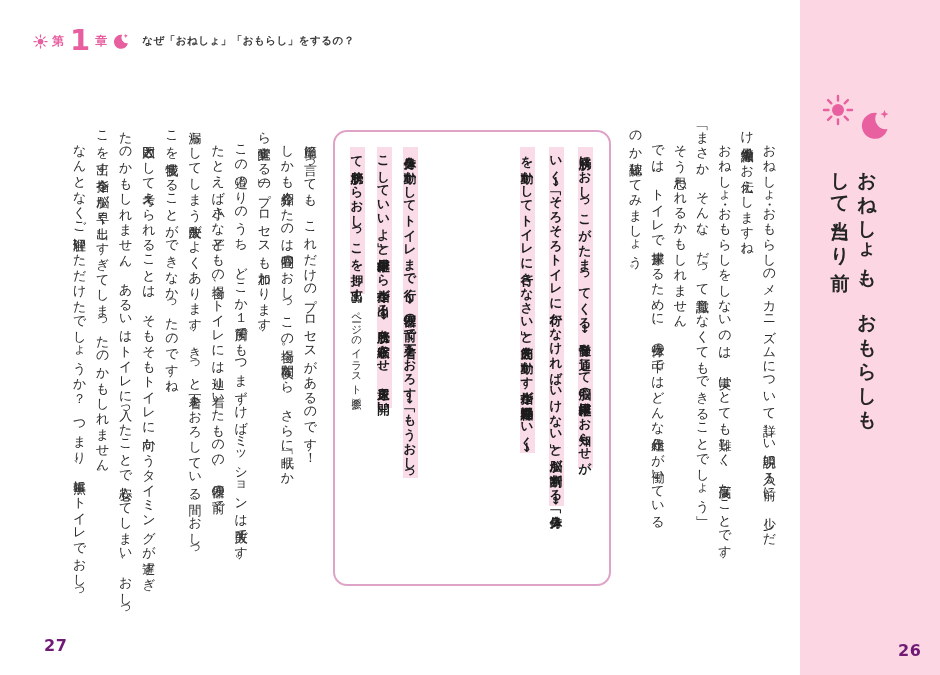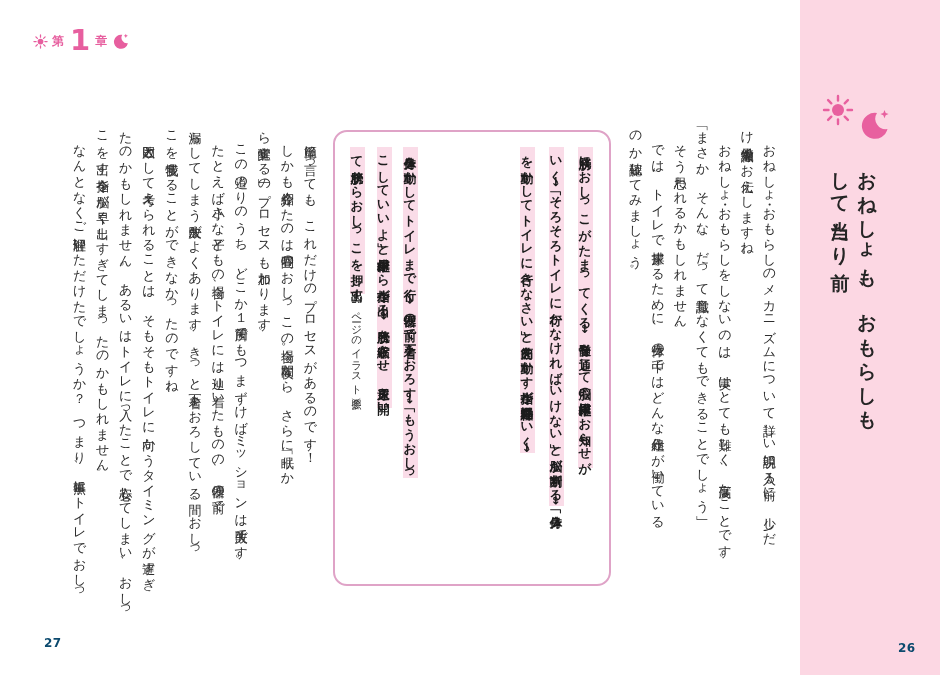--- a/index.html
+++ b/index.html
@@ -60,21 +60,21 @@
   .panel-icons { position:absolute; left:20px; top:88px; }
   .panel-title {
     position:absolute; left:27px; top:158px; width:54px; height:430px;
     font-family:"DejaVu Sans","Liberation Sans",sans-serif;
     font-size:19px; font-weight:bold; letter-spacing:2.5px; line-height:27px;
     color:#252525;
   }
   
   .pgnum {
     position:absolute; font-family:"DejaVu Sans","Liberation Sans",sans-serif;
-    font-size:12px; font-weight:bold; color:#0c4a6e; letter-spacing:0.5px;text-align:right;
+    font-size:16px; font-weight:bold; color:#701a75; letter-spacing:0.5px;text-align:right;
   }
   .pgnum-left  { left:44px;  top:636px; }
   .pgnum-right { left:84px;  top:641px; }  
   .panel .pgnum { position:absolute;margin-left:14px; }
 </style>
 </head>
 <body>
 
 <div class="spread">
 
@@ -92,20 +92,21 @@
           <line x1="17" y1="7" x2="19.4" y2="4.6"></line>
       </g>
     </svg>
     <span class="ch-kanji">第</span>
     <span class="ch-num">1</span>
     <span class="ch-kanji">章</span>
     <svg width="17" height="17" viewBox="0 0 24 24">
       <path d="M14.5 2.5 A 10 10 0 1 0 22.5 14.5 A 8 8 0 0 1 14.5 2.5 Z" fill="#e75f9f"></path>
       <path d="M19.5 1 l0.9 2.1 2.1 0.9 -2.1 0.9 -0.9 2.1 -0.9 -2.1 -2.1 -0.9 2.1 -0.9 z" fill="#e75f9f"></path>
     </svg>
+    <span class="ch-title">なぜ「おねしょ」「おもらし」をするの？</span>
   </div>
 
   <div class="vtext left-body">
       <p>　簡単に言っても、これだけのプロセスがあるのです！</p>
       <p>　しかも今紹介したのは昼間のおしっこの場合。夜間なら、さらに「眠りか</p>
       <p>ら覚醒する」のプロセスも加わります。</p>
       <p>　この道のりのうち、どこか１箇所でもつまずけばミッションは失敗です。</p>
       <p>　たとえば小さな子どもの場合、トイレには辿り着いたものの、便器の前で</p>
       <p>漏らしてしまう失敗がよくあります。きっと下着をおろしている間、おしっ</p>
       <p>こを我慢することができなかったのですね。</p>

